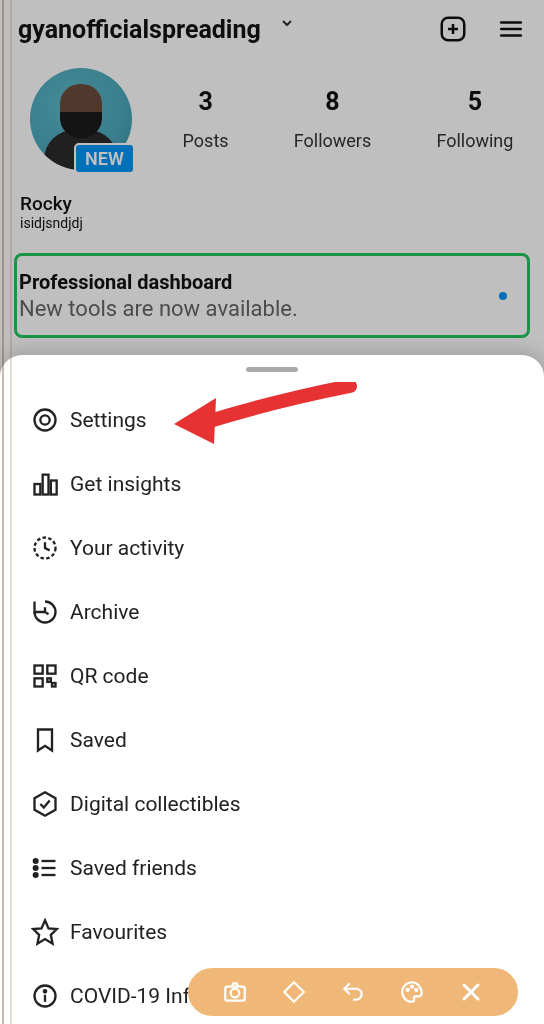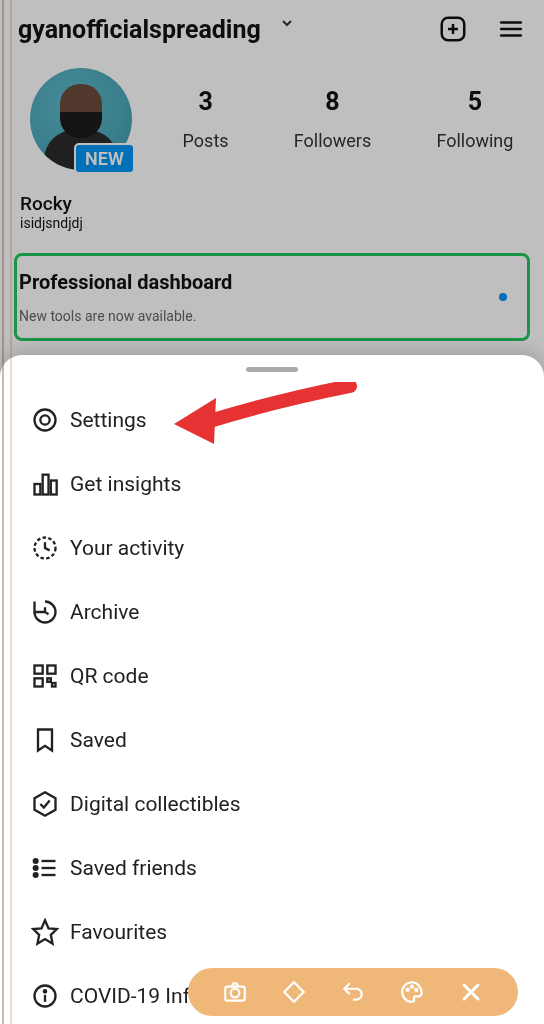--- a/index.html
+++ b/index.html
@@ -139,23 +139,23 @@
       border-radius: 8px;
       padding: 14px 2px;
       position: relative;
     }
     .dashboard-title {
       font-size: 20px;
       font-weight: 700;
       color: #111;
     }
     .dashboard-sub {
-      font-size: 14px;
+      font-size: 22px;
       color: #666;
-      margin-top: 14px;
+      margin-top: 2px;
     }
     .dashboard-dot {
       position: absolute;
       right: 20px;
       top: 50%;
       width: 8px;
       height: 8px;
       background: #0095f6;
       border-radius: 50%;
       transform: translateY(-50%);

